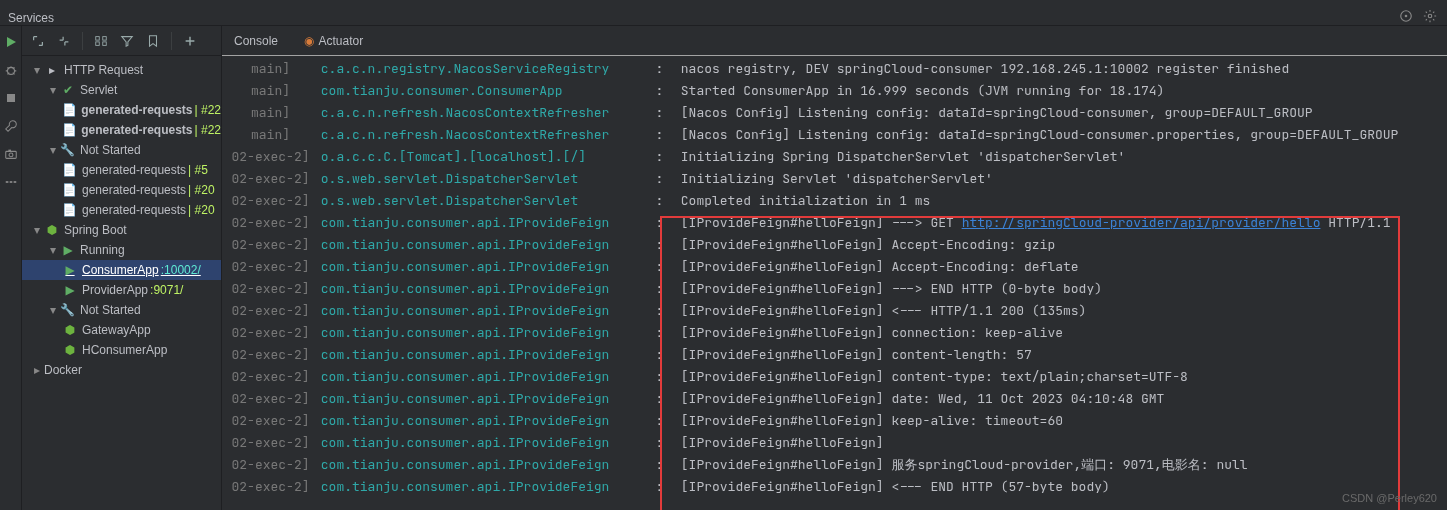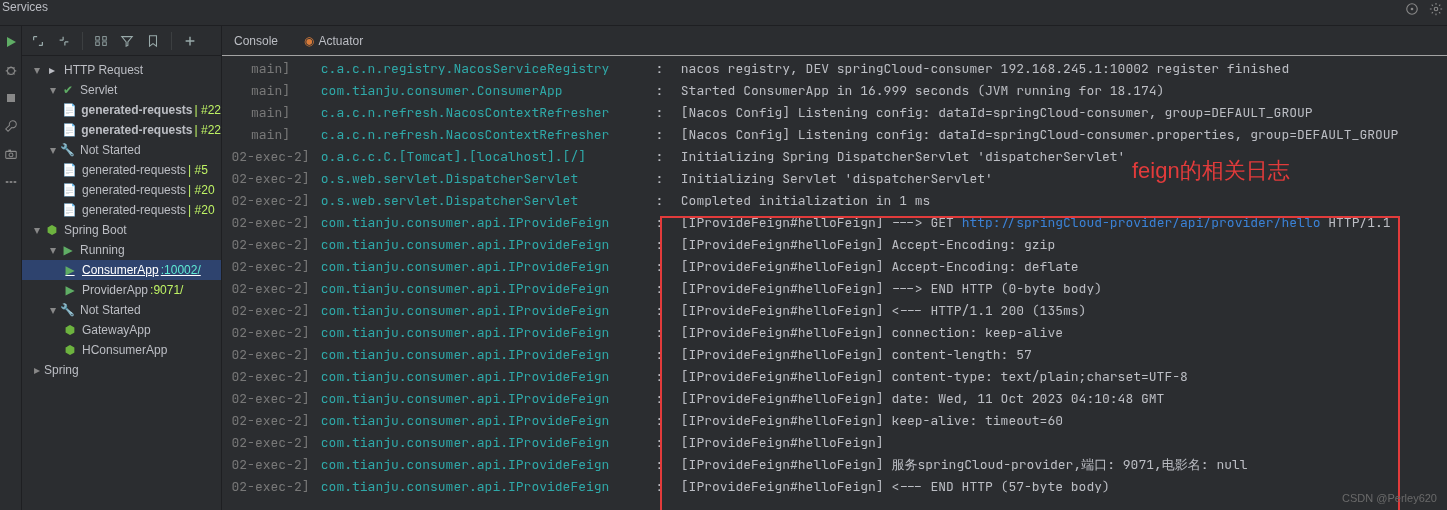--- a/index.html
+++ b/index.html
@@ -11,22 +11,22 @@
       width: 1447px;
       height: 510px;
       overflow: hidden;
       display: flex;
       flex-direction: column;
     }
     .titlebar {
       height: 26px;
       background: #2b2d30;
       display: flex;
-      align-items: flex-start;
-      padding: 0 2px;
+      align-items: flex-end;
+      padding: 0 8px;
       border-bottom: 1px solid #1e1f22;
     }
     .titlebar .label { color: #bcbec4; }
     .titlebar .gap { flex: 1; }
     .titlebar .ticon { width: 18px; height: 18px; margin-left: 6px; display: flex; align-items: center; justify-content: center; color: #888; }
     .main { display: flex; flex: 1; min-height: 0; }
     .gutter {
       width: 22px;
       background: #2b2d30;
       border-right: 1px solid #1e1f22;
@@ -87,21 +87,21 @@
       line-height: 22px;
       padding: 2px 0 2px 6px;
       white-space: pre;
       position: relative;
     }
     .log-line { display: flex; }
     .col-thread { color: #787878; width: 85px; text-align: center; }
     .col-logger { color: #2fa8a8; width: 325px; overflow: hidden; }
     .col-sep { color: #bcbec4; width: 35px; text-align: center;}
     .col-msg { color: #bcbec4; flex: 1;}
-    .link { color: #3b82d6; }
+    .link { color: #3b82d6; text-decoration: underline; }
     .red-box {
       position: absolute;
       border: 2px solid #e23b3b;
       pointer-events: none;
     }
     .annotation {
       position: absolute;
       color: #e23b3b;
       font-size: 22px;
       font-family: sans-serif;
@@ -284,28 +284,27 @@
       <div class="tree-row indent3">
           <span class="tricon spring">⬢</span>
           <span class="label">GatewayApp</span>
         </div>
       <div class="tree-row indent3">
           <span class="tricon spring">⬢</span>
           <span class="label">HConsumerApp</span>
         </div>
       <div class="tree-row indent1">
           <span class="chev">▸</span>
-          <span class="label">Spring</span>
+          <span class="label">Docker</span>
         </div>
     </div>
   </div>
 
   <div class="right-panel">
     <div class="right-toolbar">
       <span class="tab">Console</span>
       <span class="tab"><span class="dot">◉</span><span>Actuator</span></span>
     </div>
     <div class="console" id="console"><div class="log-line"><span class="col-thread">main]</span><span> </span><span class="col-logger">c.a.c.n.registry.NacosServiceRegistry</span><span class="col-sep">: </span><span class="col-msg">nacos registry, DEV springCloud-consumer 192.168.245.1:10002 register finished</span></div><div class="log-line"><span class="col-thread">main]</span><span> </span><span class="col-logger">com.tianju.consumer.ConsumerApp</span><span class="col-sep">: </span><span class="col-msg">Started ConsumerApp in 16.999 seconds (JVM running for 18.174)</span></div><div class="log-line"><span class="col-thread">main]</span><span> </span><span class="col-logger">c.a.c.n.refresh.NacosContextRefresher</span><span class="col-sep">: </span><span class="col-msg">[Nacos Config] Listening config: dataId=springCloud-consumer, group=DEFAULT_GROUP</span></div><div class="log-line"><span class="col-thread">main]</span><span> </span><span class="col-logger">c.a.c.n.refresh.NacosContextRefresher</span><span class="col-sep">: </span><span class="col-msg">[Nacos Config] Listening config: dataId=springCloud-consumer.properties, group=DEFAULT_GROUP</span></div><div class="log-line"><span class="col-thread">02-exec-2]</span><span> </span><span class="col-logger">o.a.c.c.C.[Tomcat].[localhost].[/]</span><span class="col-sep">: </span><span class="col-msg">Initializing Spring DispatcherServlet 'dispatcherServlet'</span></div><div class="log-line"><span class="col-thread">02-exec-2]</span><span> </span><span class="col-logger">o.s.web.servlet.DispatcherServlet</span><span class="col-sep">: </span><span class="col-msg">Initializing Servlet 'dispatcherServlet'</span></div><div class="log-line"><span class="col-thread">02-exec-2]</span><span> </span><span class="col-logger">o.s.web.servlet.DispatcherServlet</span><span class="col-sep">: </span><span class="col-msg">Completed initialization in 1 ms</span></div><div class="log-line"><span class="col-thread">02-exec-2]</span><span> </span><span class="col-logger">com.tianju.consumer.api.IProvideFeign</span><span class="col-sep">: </span><span class="col-msg">[IProvideFeign#helloFeign] ---&gt; GET <span class="link">http://springCloud-provider/api/provider/hello</span> HTTP/1.1</span></div><div class="log-line"><span class="col-thread">02-exec-2]</span><span> </span><span class="col-logger">com.tianju.consumer.api.IProvideFeign</span><span class="col-sep">: </span><span class="col-msg">[IProvideFeign#helloFeign] Accept-Encoding: gzip</span></div><div class="log-line"><span class="col-thread">02-exec-2]</span><span> </span><span class="col-logger">com.tianju.consumer.api.IProvideFeign</span><span class="col-sep">: </span><span class="col-msg">[IProvideFeign#helloFeign] Accept-Encoding: deflate</span></div><div class="log-line"><span class="col-thread">02-exec-2]</span><span> </span><span class="col-logger">com.tianju.consumer.api.IProvideFeign</span><span class="col-sep">: </span><span class="col-msg">[IProvideFeign#helloFeign] ---&gt; END HTTP (0-byte body)</span></div><div class="log-line"><span class="col-thread">02-exec-2]</span><span> </span><span class="col-logger">com.tianju.consumer.api.IProvideFeign</span><span class="col-sep">: </span><span class="col-msg">[IProvideFeign#helloFeign] &lt;--- HTTP/1.1 200 (135ms)</span></div><div class="log-line"><span class="col-thread">02-exec-2]</span><span> </span><span class="col-logger">com.tianju.consumer.api.IProvideFeign</span><span class="col-sep">: </span><span class="col-msg">[IProvideFeign#helloFeign] connection: keep-alive</span></div><div class="log-line"><span class="col-thread">02-exec-2]</span><span> </span><span class="col-logger">com.tianju.consumer.api.IProvideFeign</span><span class="col-sep">: </span><span class="col-msg">[IProvideFeign#helloFeign] content-length: 57</span></div><div class="log-line"><span class="col-thread">02-exec-2]</span><span> </span><span class="col-logger">com.tianju.consumer.api.IProvideFeign</span><span class="col-sep">: </span><span class="col-msg">[IProvideFeign#helloFeign] content-type: text/plain;charset=UTF-8</span></div><div class="log-line"><span class="col-thread">02-exec-2]</span><span> </span><span class="col-logger">com.tianju.consumer.api.IProvideFeign</span><span class="col-sep">: </span><span class="col-msg">[IProvideFeign#helloFeign] date: Wed, 11 Oct 2023 04:10:48 GMT</span></div><div class="log-line"><span class="col-thread">02-exec-2]</span><span> </span><span class="col-logger">com.tianju.consumer.api.IProvideFeign</span><span class="col-sep">: </span><span class="col-msg">[IProvideFeign#helloFeign] keep-alive: timeout=60</span></div><div class="log-line"><span class="col-thread">02-exec-2]</span><span> </span><span class="col-logger">com.tianju.consumer.api.IProvideFeign</span><span class="col-sep">: </span><span class="col-msg">[IProvideFeign#helloFeign] </span></div><div class="log-line"><span class="col-thread">02-exec-2]</span><span> </span><span class="col-logger">com.tianju.consumer.api.IProvideFeign</span><span class="col-sep">: </span><span class="col-msg">[IProvideFeign#helloFeign] 服务springCloud-provider,端口: 9071,电影名: null</span></div><div class="log-line"><span class="col-thread">02-exec-2]</span><span> </span><span class="col-logger">com.tianju.consumer.api.IProvideFeign</span><span class="col-sep">: </span><span class="col-msg">[IProvideFeign#helloFeign] &lt;--- END HTTP (57-byte body)</span></div></div>
     <div class="red-box" style="left:438px; top:190px; width:740px; height:300px;"></div>
-    <div class="annotation" style="left:910px; top:130px;">feign的相关日志</div>
     <div class="watermark">CSDN @Perley620</div>
   </div>
 </div>
 
 </body></html>

